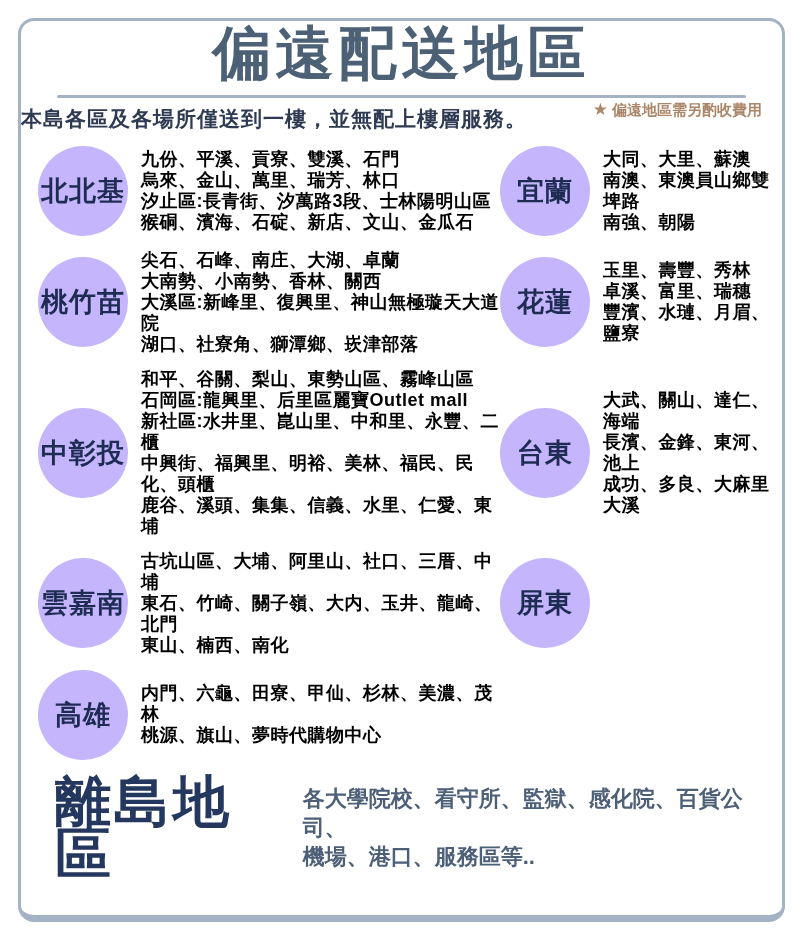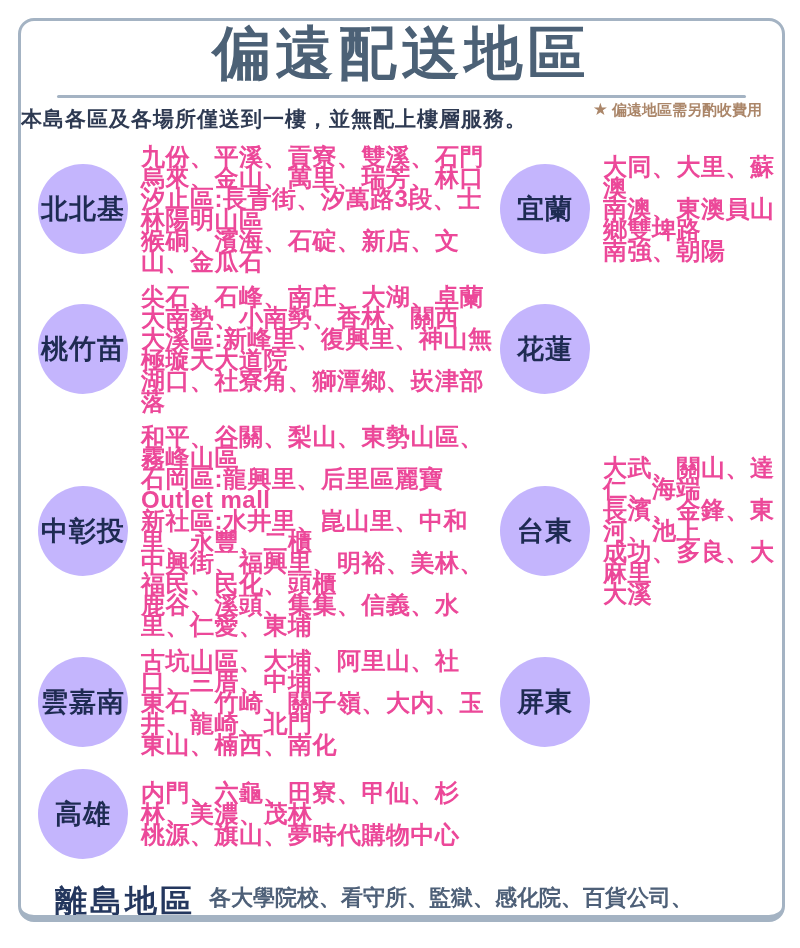--- a/index.html
+++ b/index.html
@@ -10,23 +10,23 @@
   .title{text-align:center;font-size:58px;line-height:1.1;font-weight:700;color:#4c6176;letter-spacing:5px;}
   .star-note{position:absolute;right:20px;top:78px;font-size:15px;font-weight:700;color:#ab8669;}
   .star-note .star{font-size:17px;margin-right:4px;color:#ab8669;}
   .divider{height:3px;background:#a4b3c3;margin:10px 36px 0 36px;border-radius:2px;}
   .subtitle{text-align:left;font-size:21px;font-weight:700;color:#2e3a52;margin-top:7px;letter-spacing:1px;}
   .regions{display:grid;grid-template-columns:462px 1fr;row-gap:14px;padding:13px 4px 0 17px;}
   .region{display:flex;align-items:center;gap:13px;}
   .region-circle{flex:0 0 90px;width:90px;height:90px;border-radius:50%;background:#c4b5fd;
     display:flex;align-items:center;justify-content:center;}
   .region-circle span{font-size:27px;font-weight:700;color:#1e2b52;letter-spacing:1px;}
-  .region-lines{font-size:24px;line-height:21px;font-weight:600;color:#ec4899;letter-spacing:0.5px;}
+  .region-lines{font-size:18px;line-height:21px;font-weight:600;color:#000000;letter-spacing:0.5px;}
   .outlying{display:flex;align-items:flex-start;padding:0 0 0 34px;margin-top:16px;}
-  .outlying-heading{font-size:32px;line-height:52px;font-weight:800;color:#24375e;letter-spacing:3px;}
+  .outlying-heading{font-size:56px;line-height:52px;font-weight:800;color:#24375e;letter-spacing:3px;}
   .outlying-lines{margin-left:14px;margin-top:8px;font-size:22px;line-height:29px;font-weight:700;color:#4e6078;}
 </style>
 </head>
 <body>
 
 <div class="card">
 
   <div class="header">
     <div class="title">偏遠配送地區</div>
     <div class="star-note">
@@ -72,20 +72,25 @@
         <div>大南勢、小南勢、香林、關西</div>
         <div>大溪區:新峰里、復興里、神山無極璇天大道院</div>
         <div>湖口、社寮角、獅潭鄉、崁津部落</div>
       </div>
     </div>
 
     <div class="region">
       <div class="region-circle">
           <span>花蓮</span>
         </div>
+      <div class="region-lines">
+        <div>玉里、壽豐、秀林</div>
+        <div>卓溪、富里、瑞穗</div>
+        <div>豐濱、水璉、月眉、鹽寮</div>
+      </div>
     </div>
 
     <div class="region">
       <div class="region-circle">
           <span>中彰投</span>
         </div>
       <div class="region-lines">
         <div>和平、谷關、梨山、東勢山區、霧峰山區</div>
         <div>石岡區:龍興里、后里區麗寶Outlet mall</div>
         <div>新社區:水井里、崑山里、中和里、永豐、二櫃</div>

